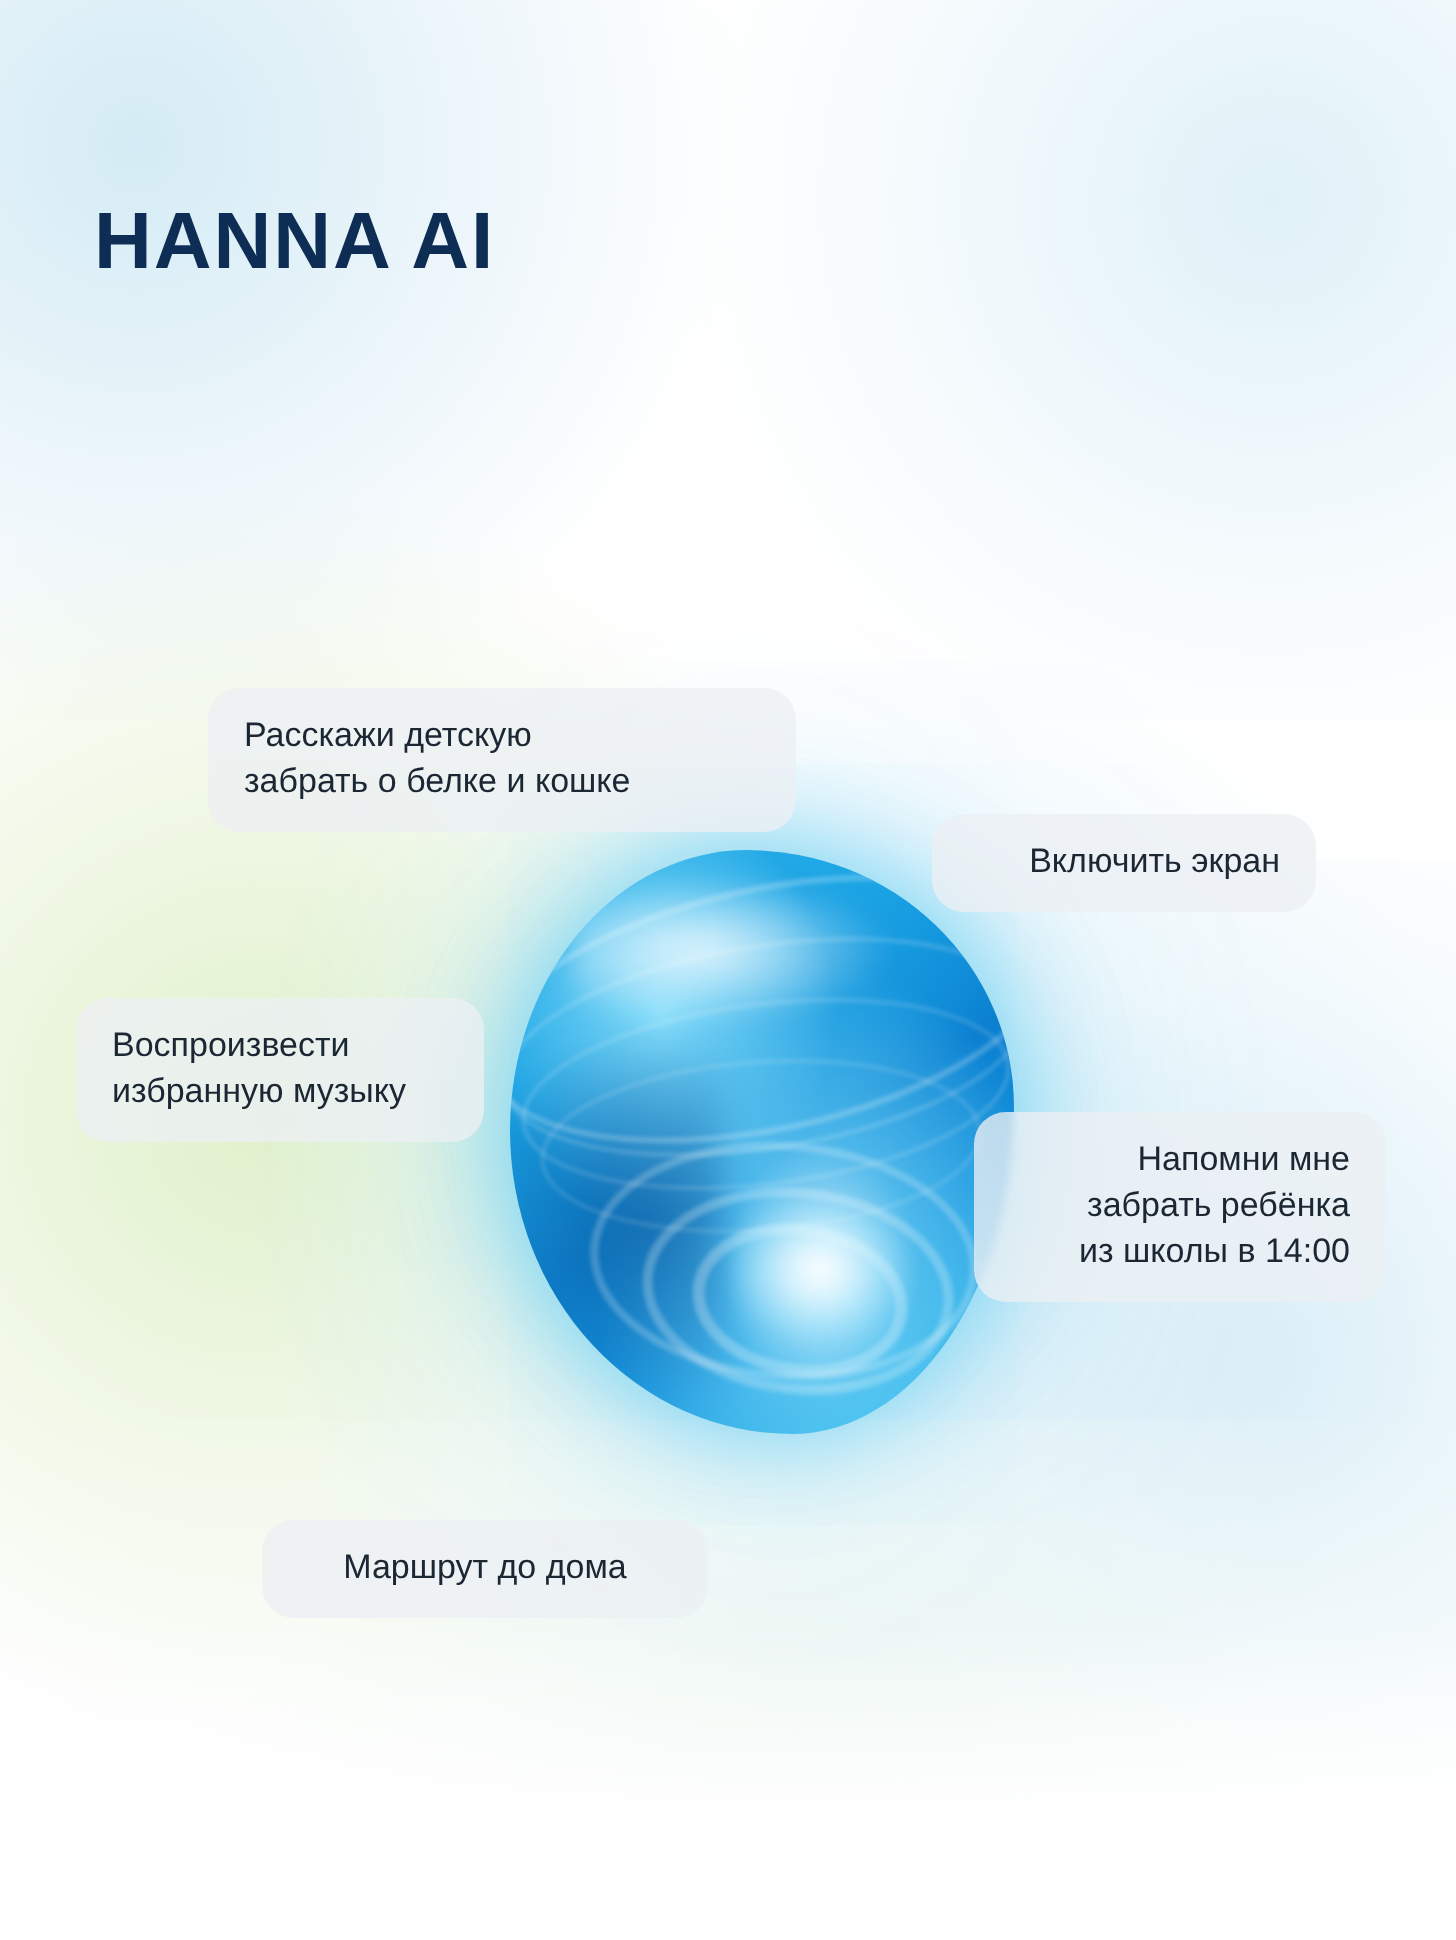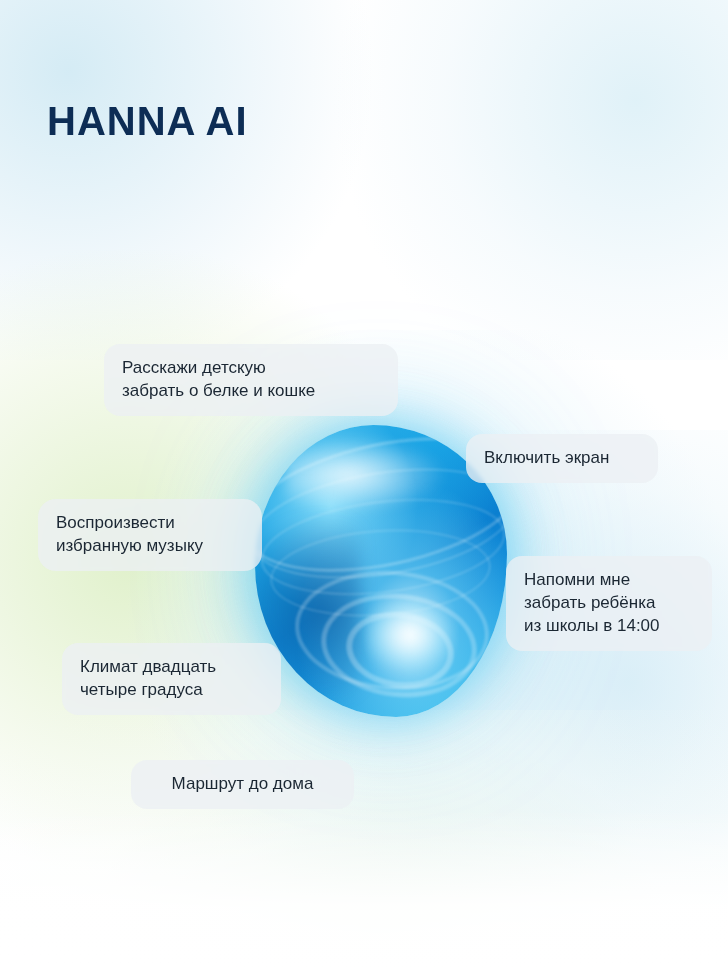--- a/index.html
+++ b/index.html
@@ -146,23 +146,23 @@
     border-radius: 16px;
     background: rgba(236,240,243,0.78);
     color: #1b2733;
     font-size: 17px;
     line-height: 1.35;
     padding: 13px 18px;
     white-space: pre-line;
     backdrop-filter: blur(2px);
   }
   .b1 { left: 104px; top: 344px; width: 294px; }
-  .b2 { left: 466px; top: 434px; width: 192px; }
-  .b3 { left: 38px;  top: 499px; width: 224px; border-radius: 18px; }
-  .b4 { left: 506px; top: 556px; width: 206px; }
+  .b2 { left: 466px; top: 407px; width: 192px; text-align: right; }
+  .b3 { left: 38px;  top: 499px; width: 204px; }
+  .b4 { left: 487px; top: 556px; width: 206px; text-align: right; }
   .b5 { left: 62px;  top: 643px; width: 219px; }
   .b6 { left: 131px; top: 760px; width: 223px; text-align: center; }
   .b7 { left: 430px; top: 735px; width: 221px; }
 </style>
 </head>
 <body>
 
 <div id="poster">
 
   <div class="wash wash-top-left"></div>
@@ -189,18 +189,16 @@
   </div>
 
   <div class="bubble b1">Расскажи детскую
 забрать о белке и кошке</div>
   <div class="bubble b2">Включить экран</div>
   <div class="bubble b3">Воспроизвести
 избранную музыку</div>
   <div class="bubble b4">Напомни мне
 забрать ребёнка
 из школы в 14:00</div>
-  <div class="bubble b5">Климат двадцать
-четыре градуса</div>
   <div class="bubble b6">Маршрут до дома</div>
 
   <div class="wash wash-bottom-white"></div>
 </div>
 
 </body></html>

